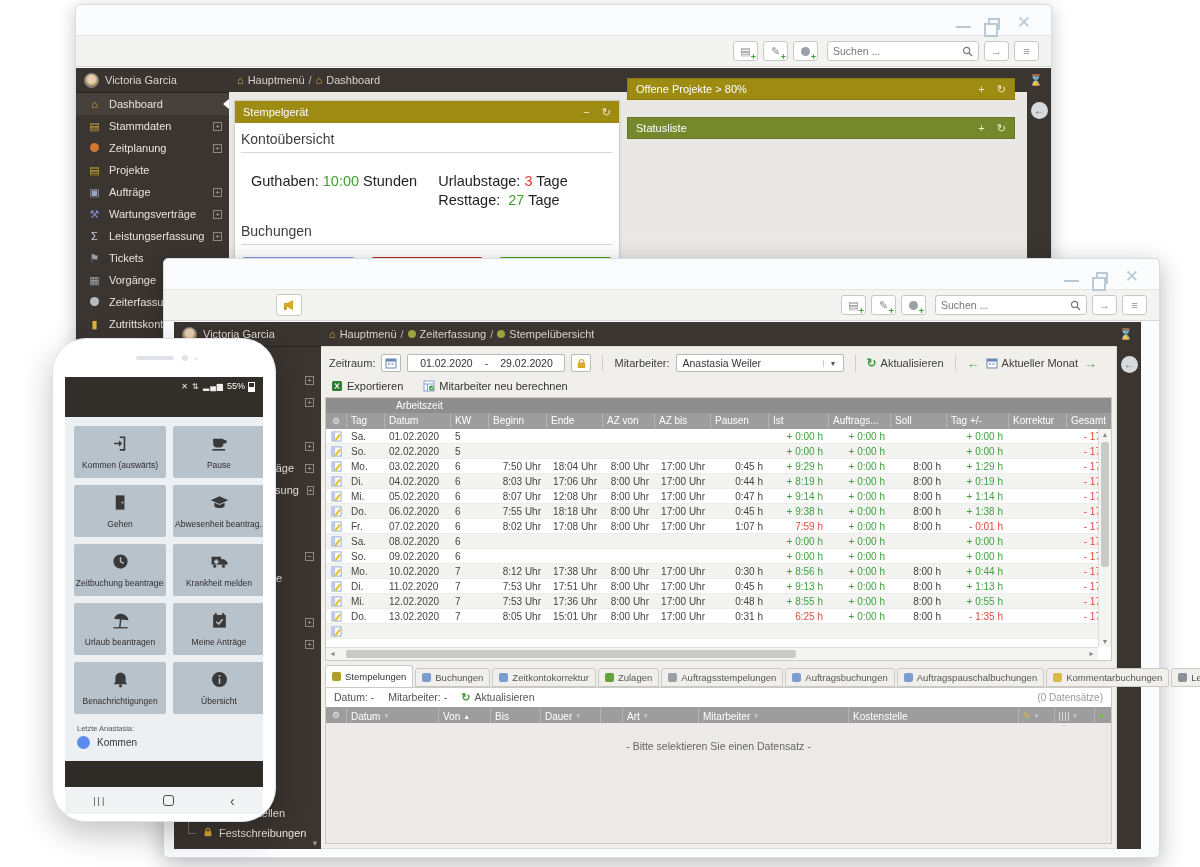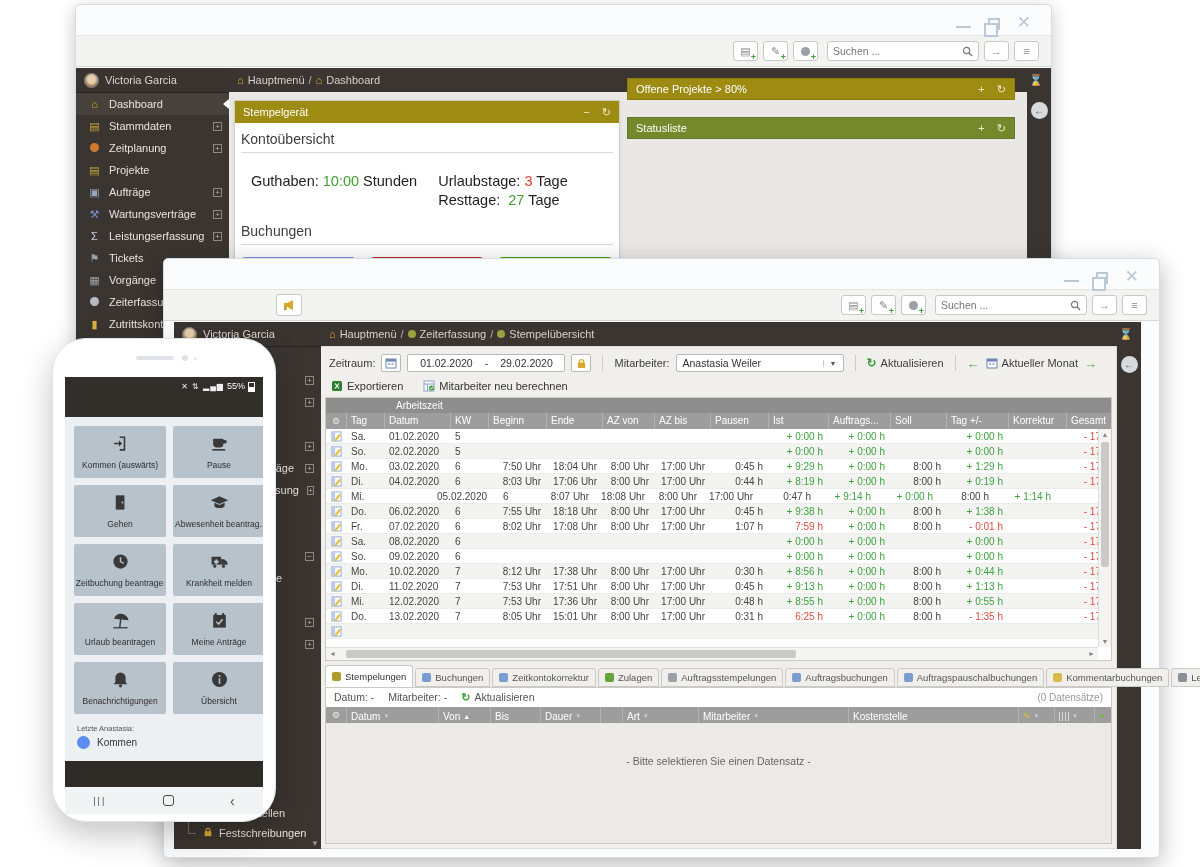--- a/index.html
+++ b/index.html
@@ -135,21 +135,21 @@
   #subf { height:18px; display:flex; align-items:center; gap:14px; font-size:10.5px; color:#555; padding:0 8px; }
   #subf .cnt { margin-left:auto; color:#999; font-size:10px; }
   .bhead { height:16px; background:#9d9d9d; display:flex; color:#fff; font-size:10px; margin-top:1px; }
   .bc { border-left:1px solid #b2b2b2; padding:2px 4px 0; white-space:nowrap; overflow:hidden; flex:none;
         display:flex; align-items:center; gap:3px; }
   .funnel { font-size:6px; color:#cfcfcf; }
   .sortup { font-size:7px; color:#fff; }
   .bhright { margin-left:auto; display:flex; }
   .barcode { width:10px; height:9px; background:repeating-linear-gradient(90deg,#ddd 0 1px,transparent 1px 3px); }
   .bempty { position:absolute; top:35px; left:0; right:0; bottom:0; background:#ebeae7; display:flex;
-            justify-content:center; padding-top:32px; font-size:10.5px; color:#666; }
+            justify-content:center; padding-top:17px; font-size:10.5px; color:#666; }
 
   
   #phone { position:absolute; left:52px; top:338px; width:224px; height:484px; background:#fff;
            border:1px solid #e0e4e8; border-radius:34px; box-shadow:0 12px 32px rgba(0,0,0,.24); z-index:3; }
   .speaker { position:absolute; top:17px; left:50%; margin-left:-28px; width:38px; height:4px; border-radius:2px; background:#dfe3e8; }
   .cam { position:absolute; top:16px; left:50%; margin-left:18px; width:6px; height:6px; border-radius:50%; background:#dfe3e8; }
   .cam2 { position:absolute; top:18px; left:50%; margin-left:30px; width:3px; height:3px; border-radius:50%; background:#e7eaee; }
   .screen { position:absolute; left:12px; right:12px; top:38px; height:384px; background:#edf0f3; overflow:hidden; }
   .sbar { height:40px; background:#322e29; display:flex; justify-content:flex-end; align-items:flex-start;
           padding:4px 8px; color:#fff; gap:3px; }
@@ -678,24 +678,24 @@
             </div>
             <div class="trow">
               <span class="rowic">
                 <svg viewBox="0 0 12 12">
                   <rect x="1" y="1" width="10" height="10" fill="#fff" stroke="#8fa6d8"></rect>
                   <rect x="1.5" y="1.5" width="3" height="9" fill="#b9c8ea"></rect>
                   <path d="M4 9.5l5-6.5 1.8 1.4-5 6.5L3.8 11z" fill="#e5c02e"></path>
                 </svg>
               </span>
               <span class="tc" style="width: 38px;">Mi.</span>
-              <span class="tc" style="width: 66px; margin-left: 48px;">05.02.2020</span>
+              <span class="tc" style="width: 66px;">05.02.2020</span>
               <span class="tc" style="width: 38px;">6</span>
               <span class="tc r" style="width: 58px;">8:07 Uhr</span>
-              <span class="tc r" style="width: 56px;">18:08 Uhr</span>
+              <span class="tc r" style="width: 56px;">12:08 Uhr</span>
               <span class="tc r" style="width: 52px;">8:00 Uhr</span>
               <span class="tc r" style="width: 56px;">17:00 Uhr</span>
               <span class="tc r" style="width: 58px;">0:47 h</span>
               <span class="tc r g" style="width: 60px;">+ 9:14 h</span>
               <span class="tc r g" style="width: 62px;">+ 0:00 h</span>
               <span class="tc r" style="width: 56px;">8:00 h</span>
               <span class="tc r g" style="width: 62px;">+ 1:14 h</span>
               <span class="tc r" style="width: 58px;"></span>
               <span class="tc r rd" style="width: 40px;">- 17</span>
             </div>

